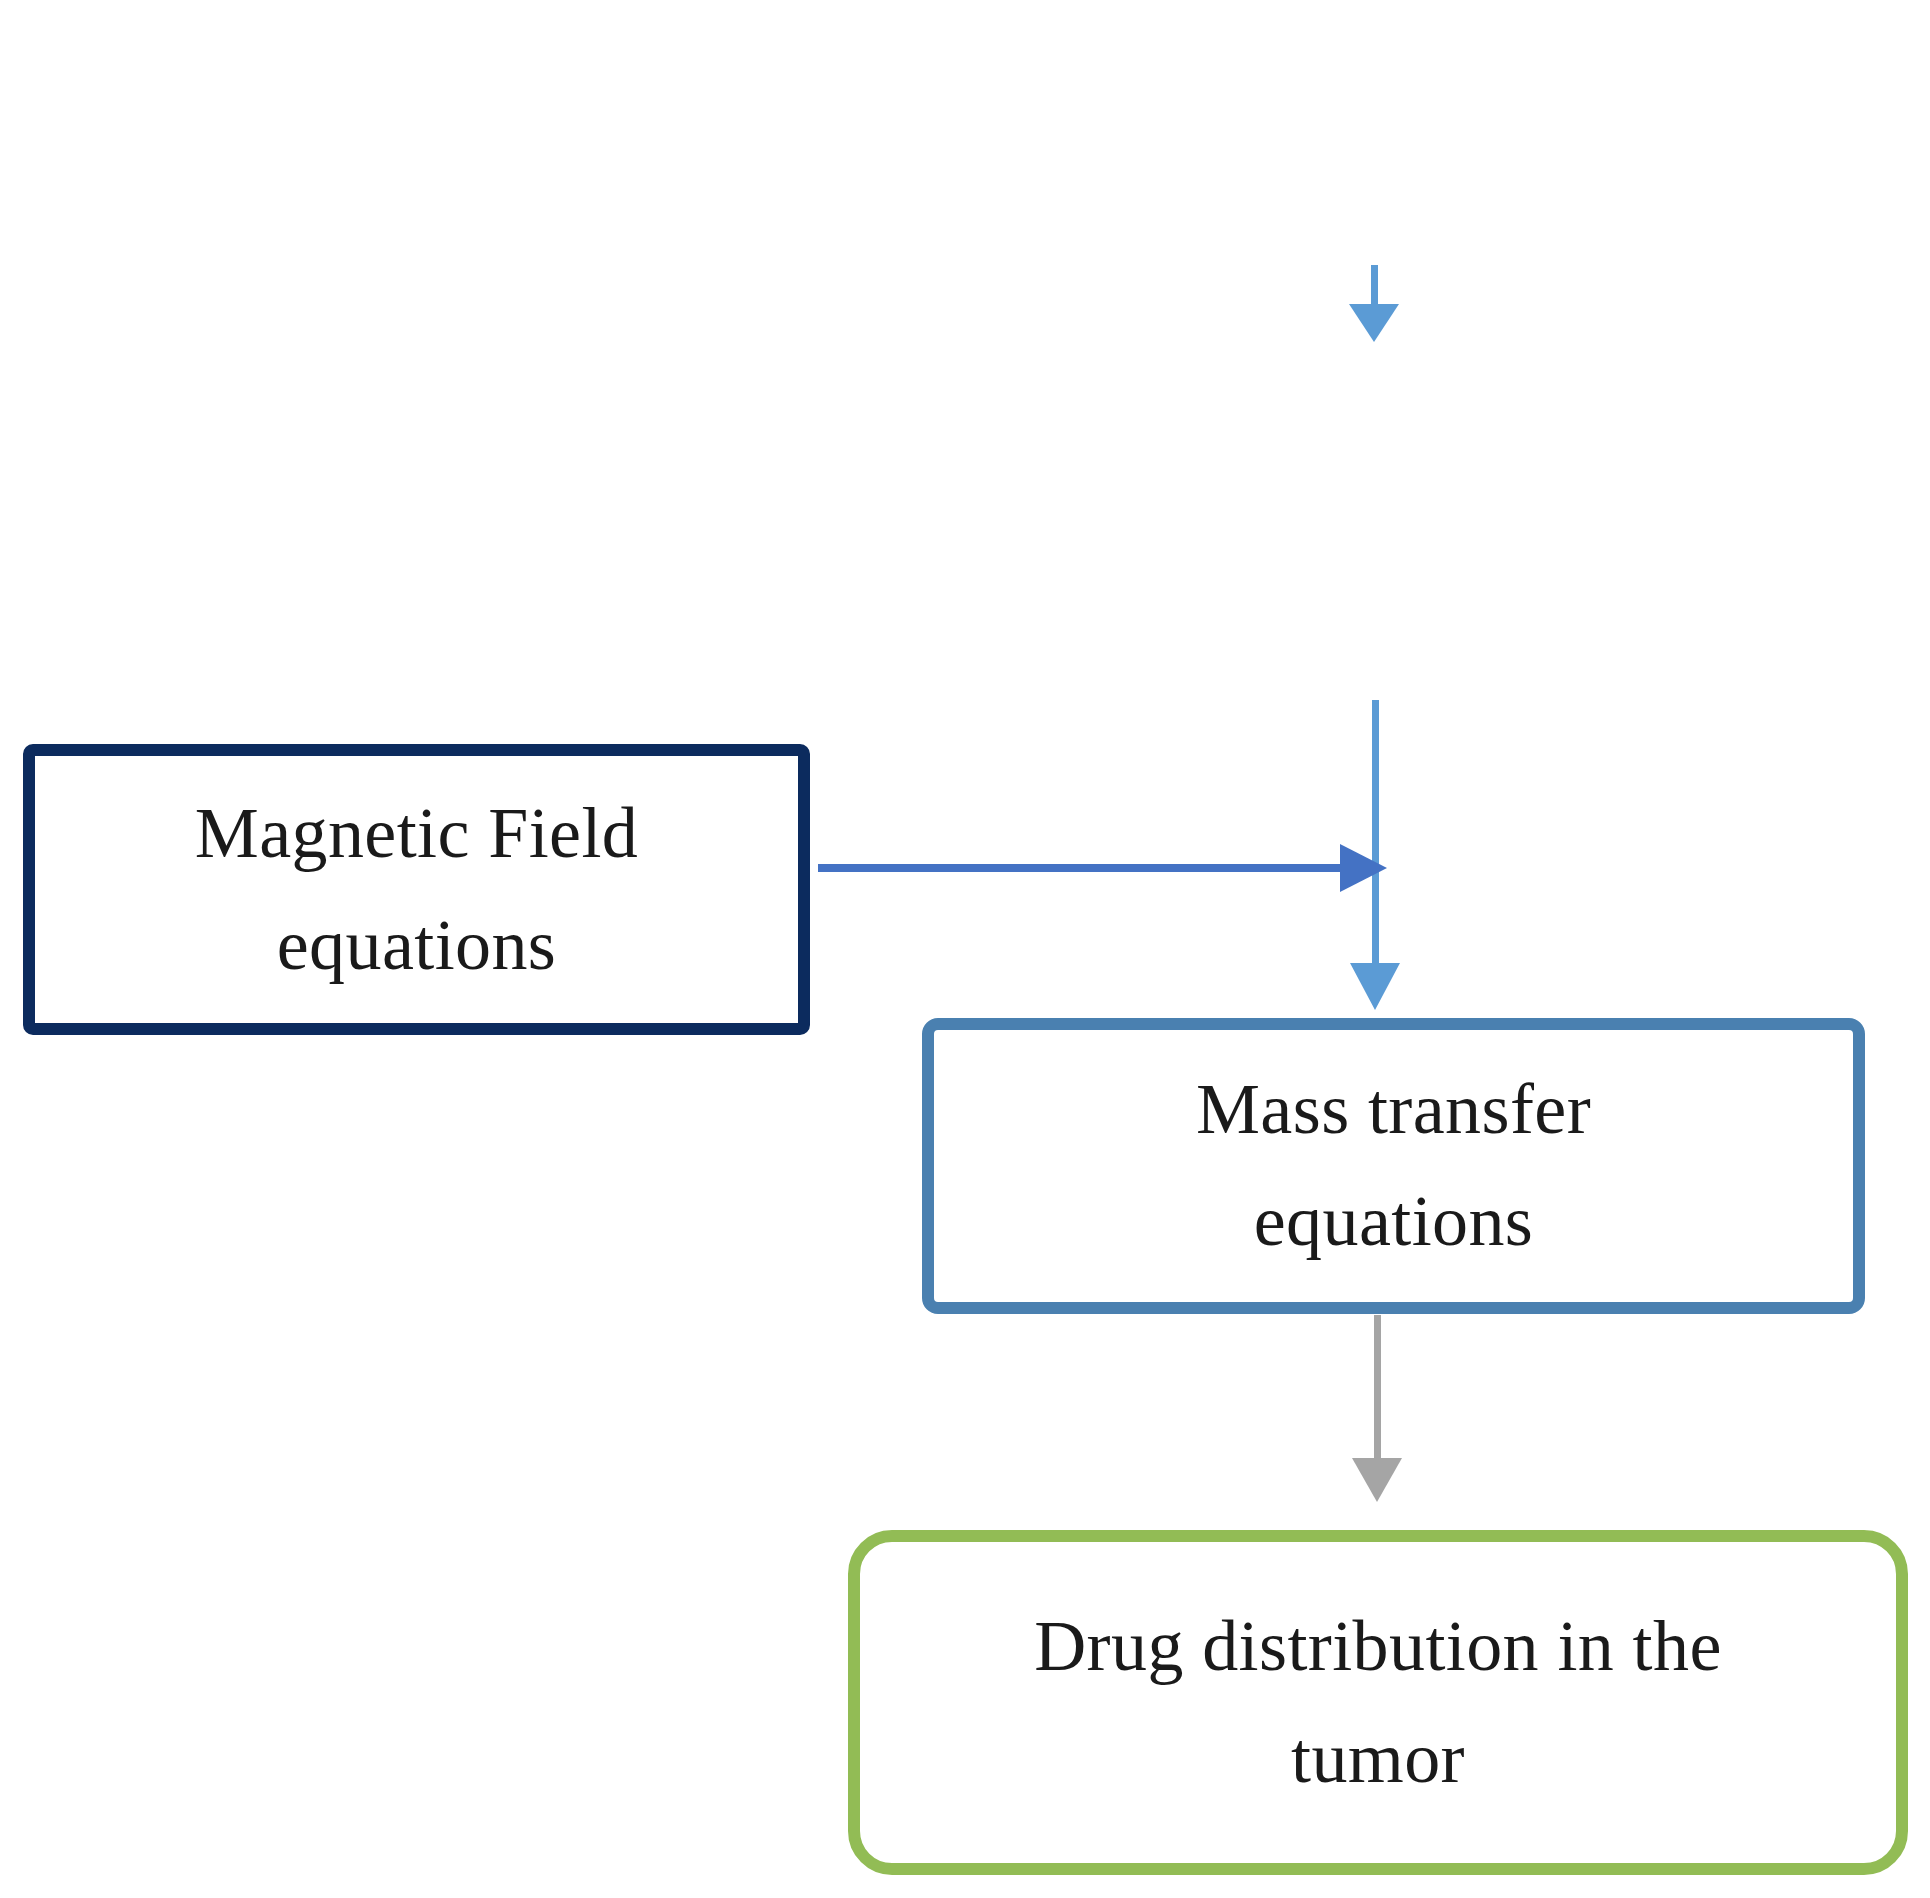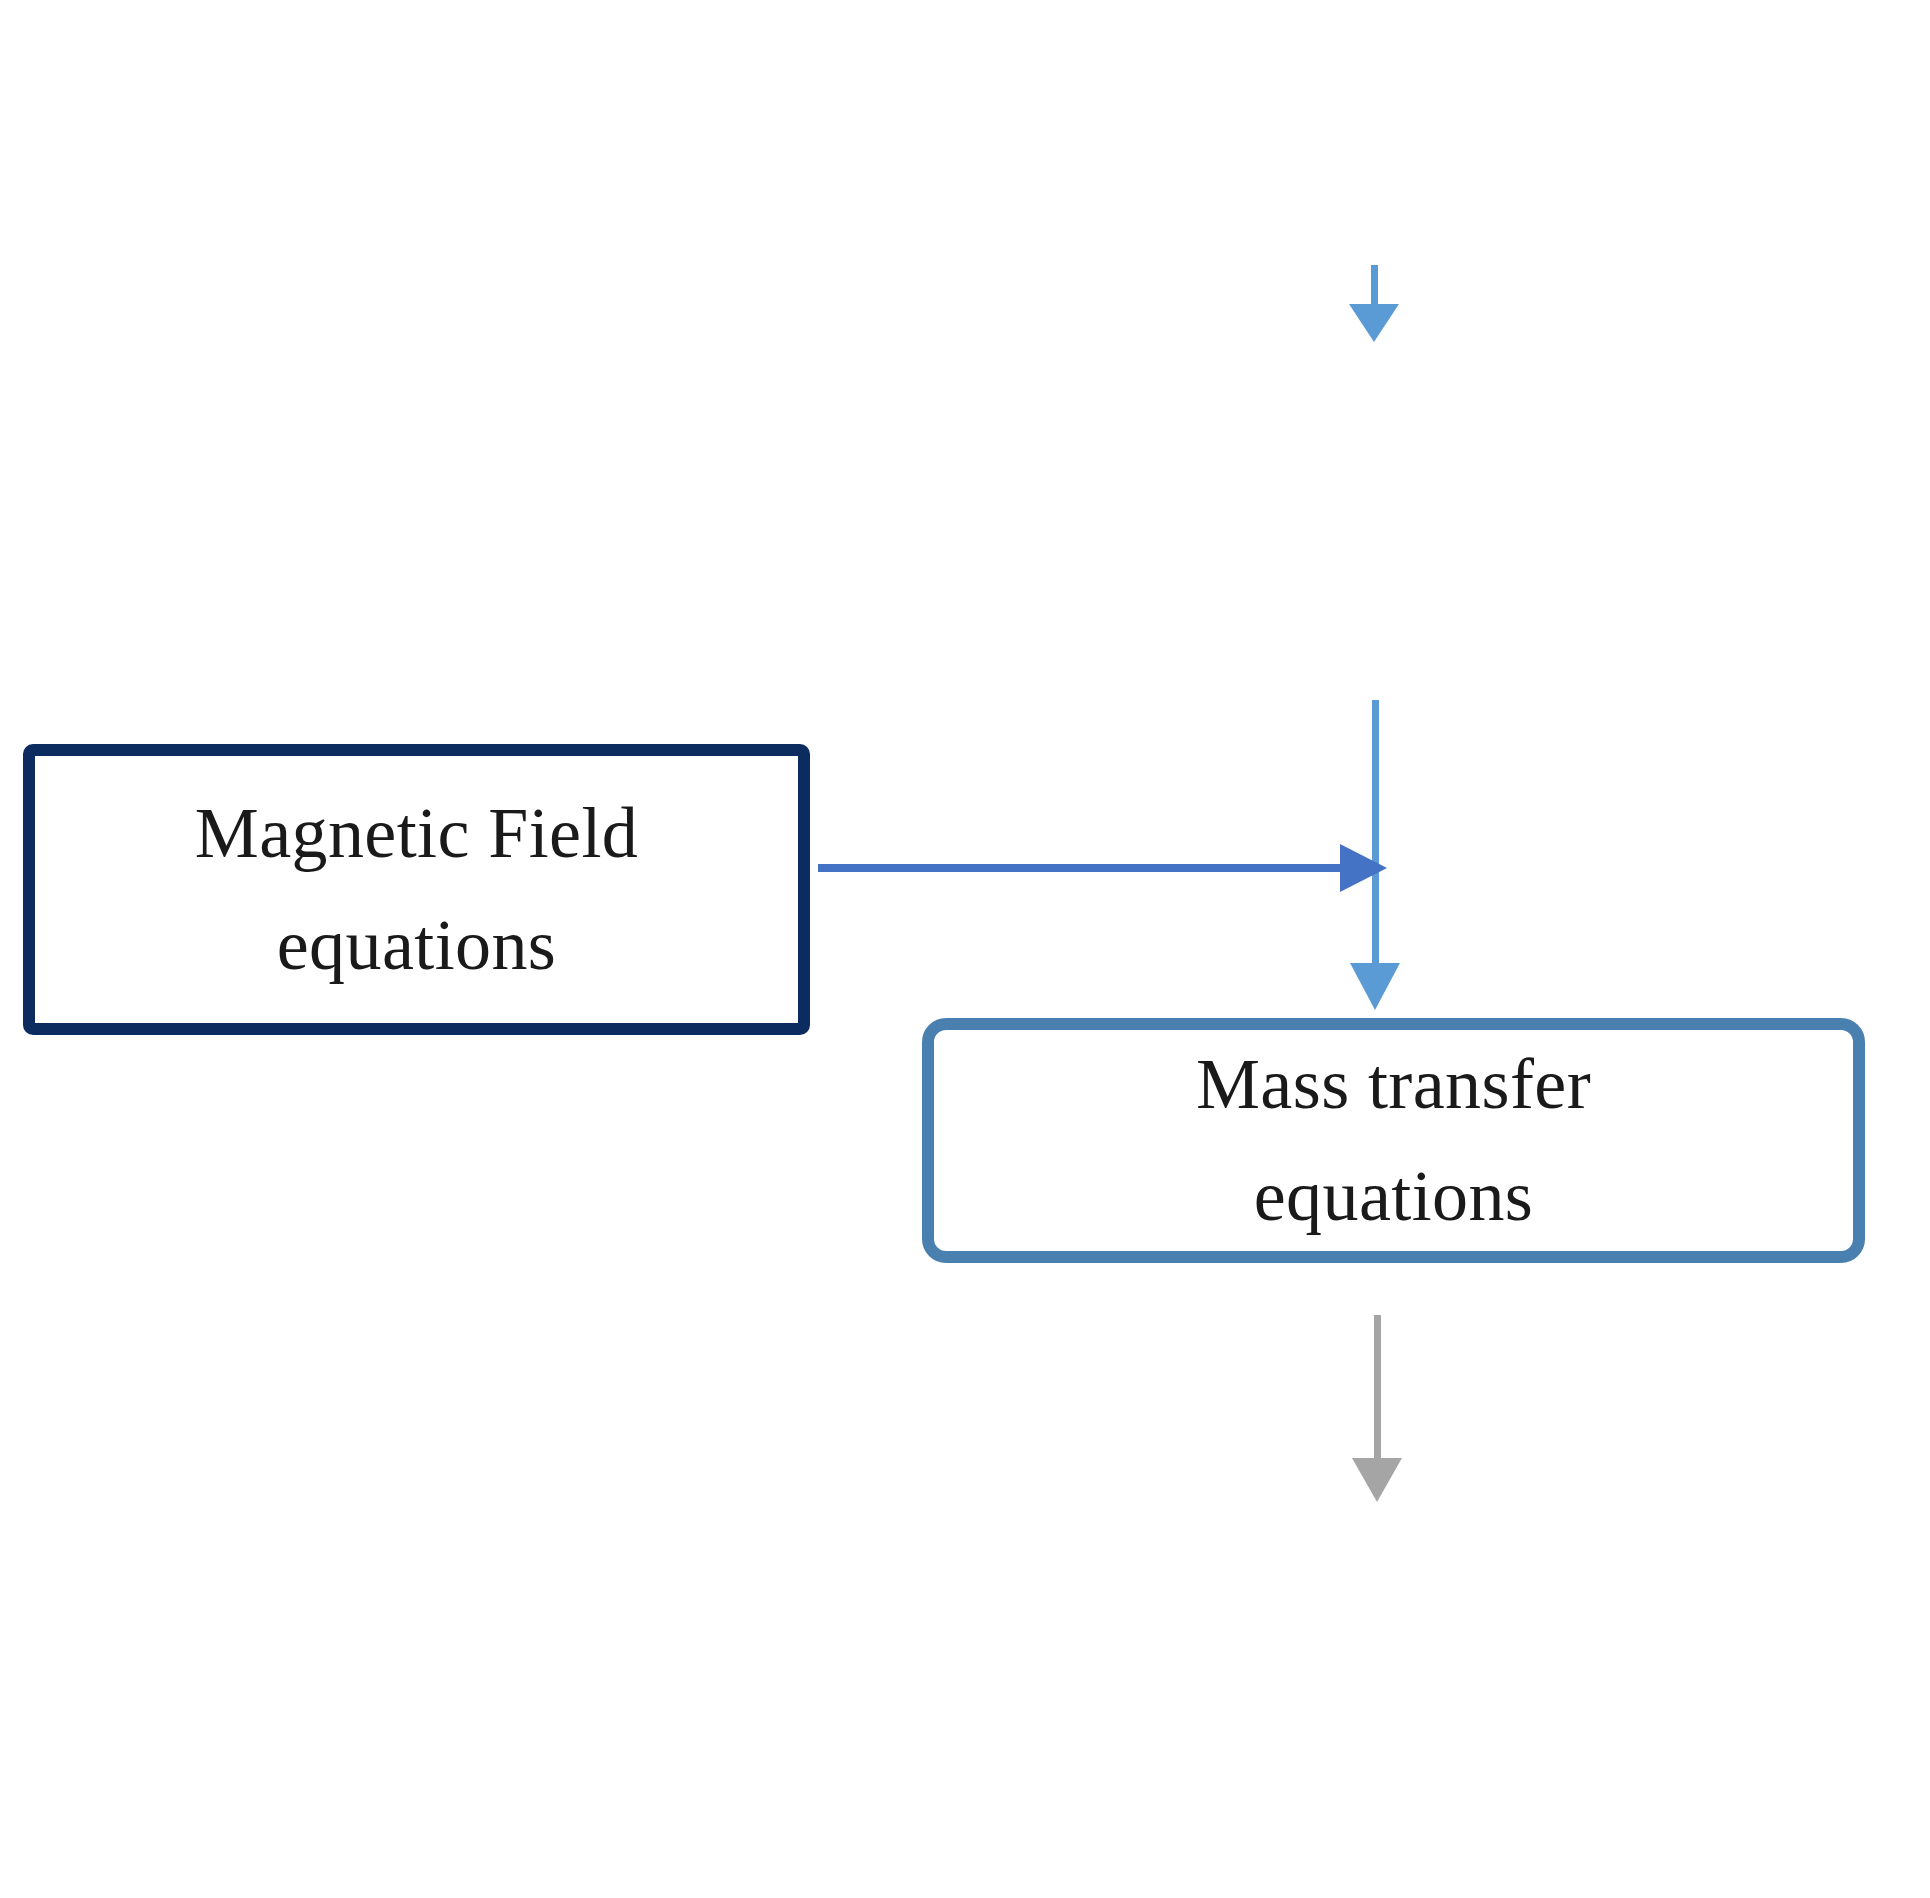--- a/index.html
+++ b/index.html
@@ -48,23 +48,23 @@
     border-radius: 37px;
   }
   #node-magnetic-field {
     left: 23px;  top: 744px;
     width: 787px; height: 291px;
     border: 12.2px solid #0C2B5E;
     border-radius: 10px;
   }
   #node-mass-transfer {
     left: 922px;  top: 1018px;
-    width: 943px; height: 245px;
+    width: 943px; height: 296px;
     border: 12.2px solid #4A80B0;
-    border-radius: 24px;
+    border-radius: 16px;
   }
   #node-drug-distribution {
     left: 848px;  top: 1530px;
     width: 1060px; height: 345px;
     border: 12.2px solid #92BC55;
     border-radius: 44px;
   }
 
   
   .conn { position: absolute; }
@@ -153,15 +153,19 @@
   <div class="node" id="node-mass-transfer">
     <span class="label">Mass transfer
 equations</span>
   </div>
 
   <div class="conn" id="arrow-mass-to-drug">
     <div class="vline"></div>
     <div class="vhead"></div>
   </div>
 
+  <div class="node" id="node-drug-distribution">
+    <span class="label">Drug distribution in the
+tumor</span>
+  </div>
 
 </div>
 
 
 </body></html>

